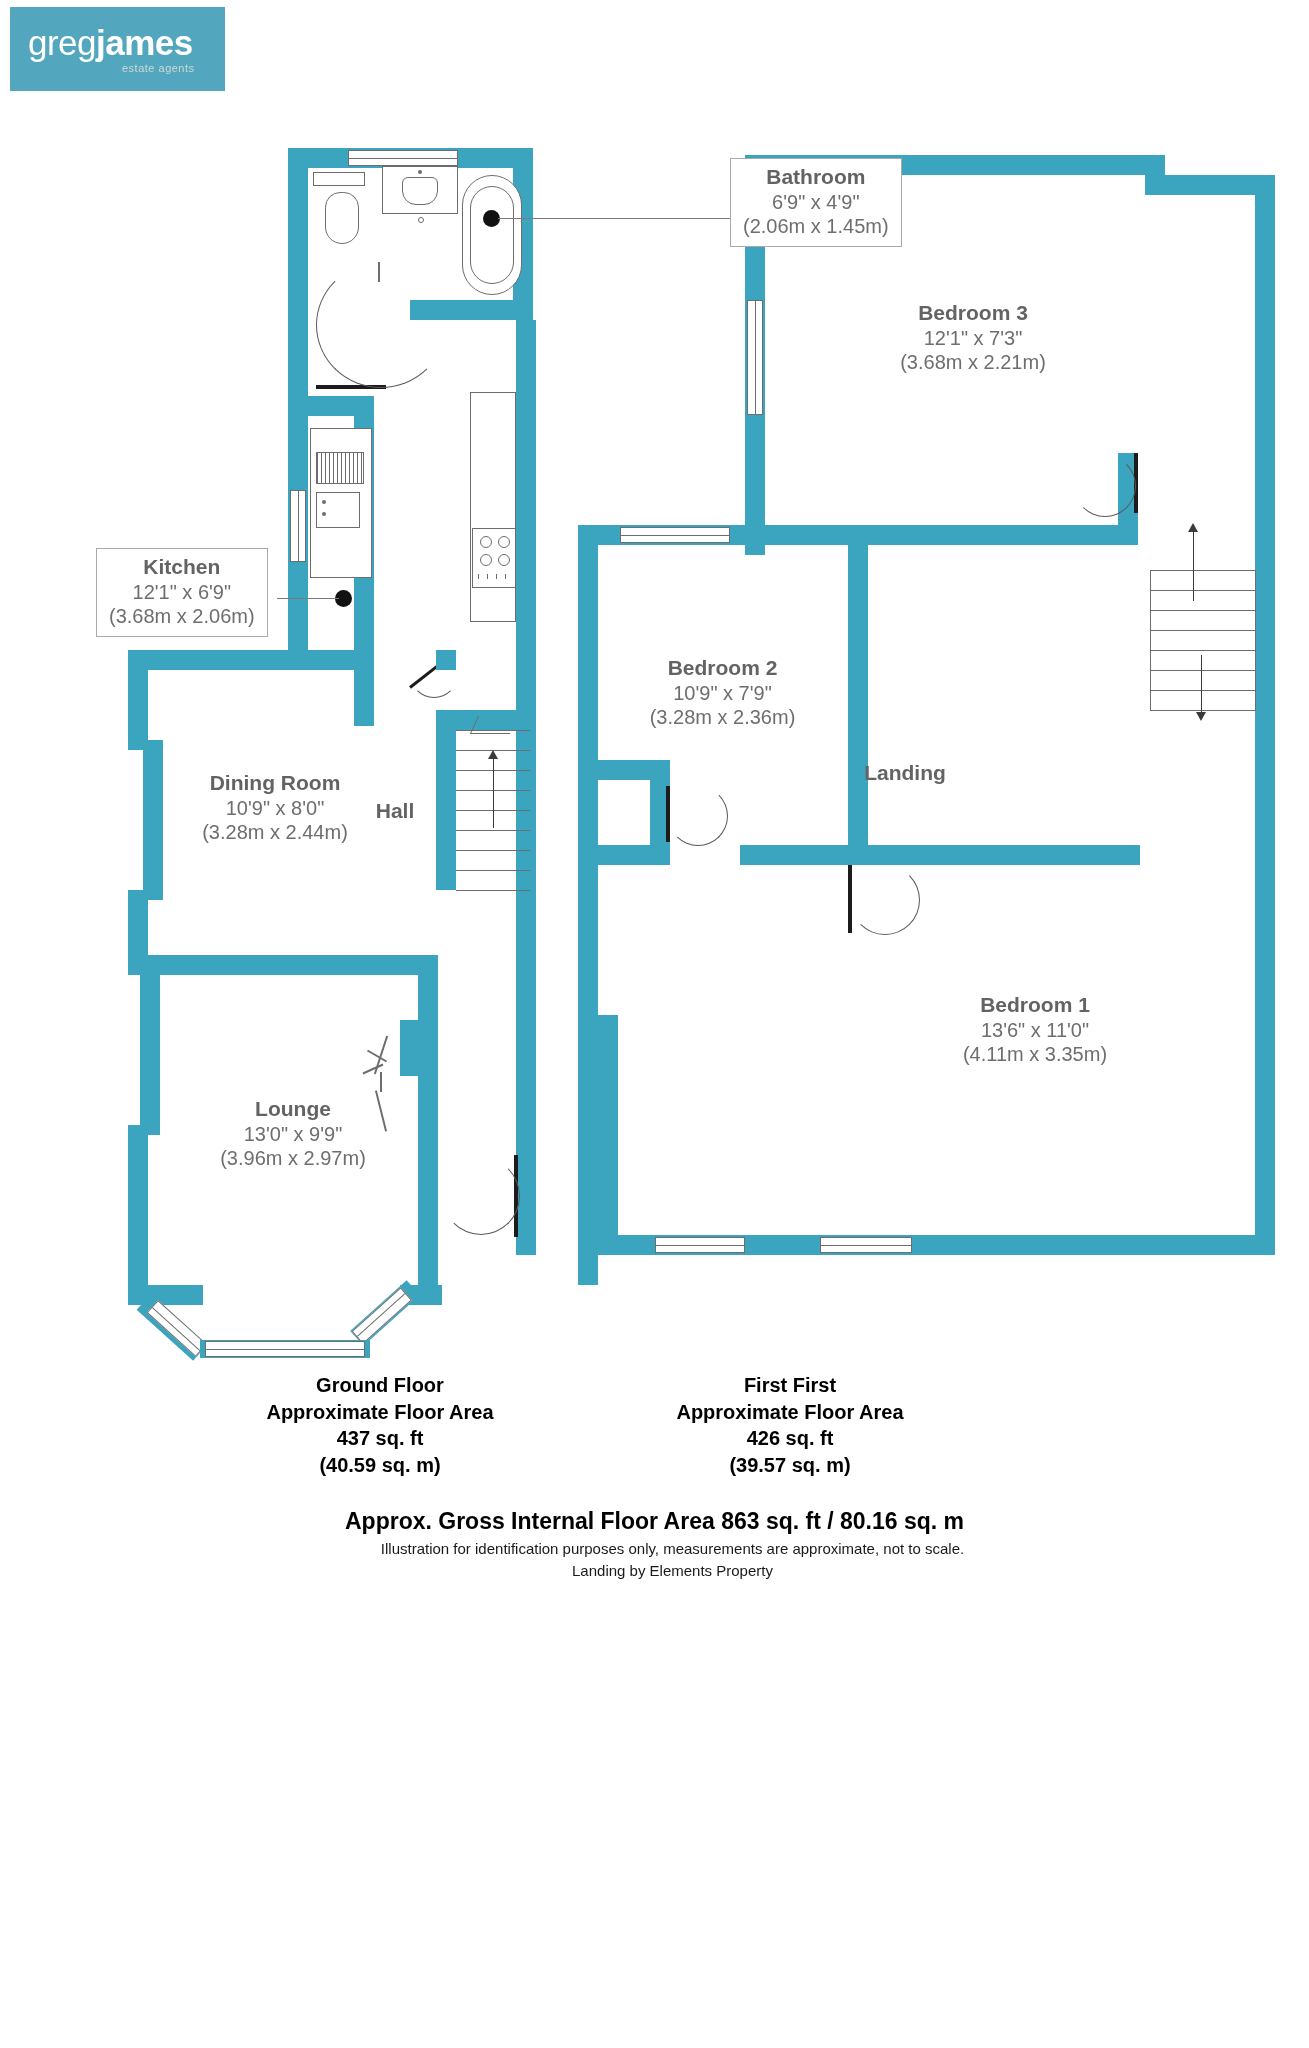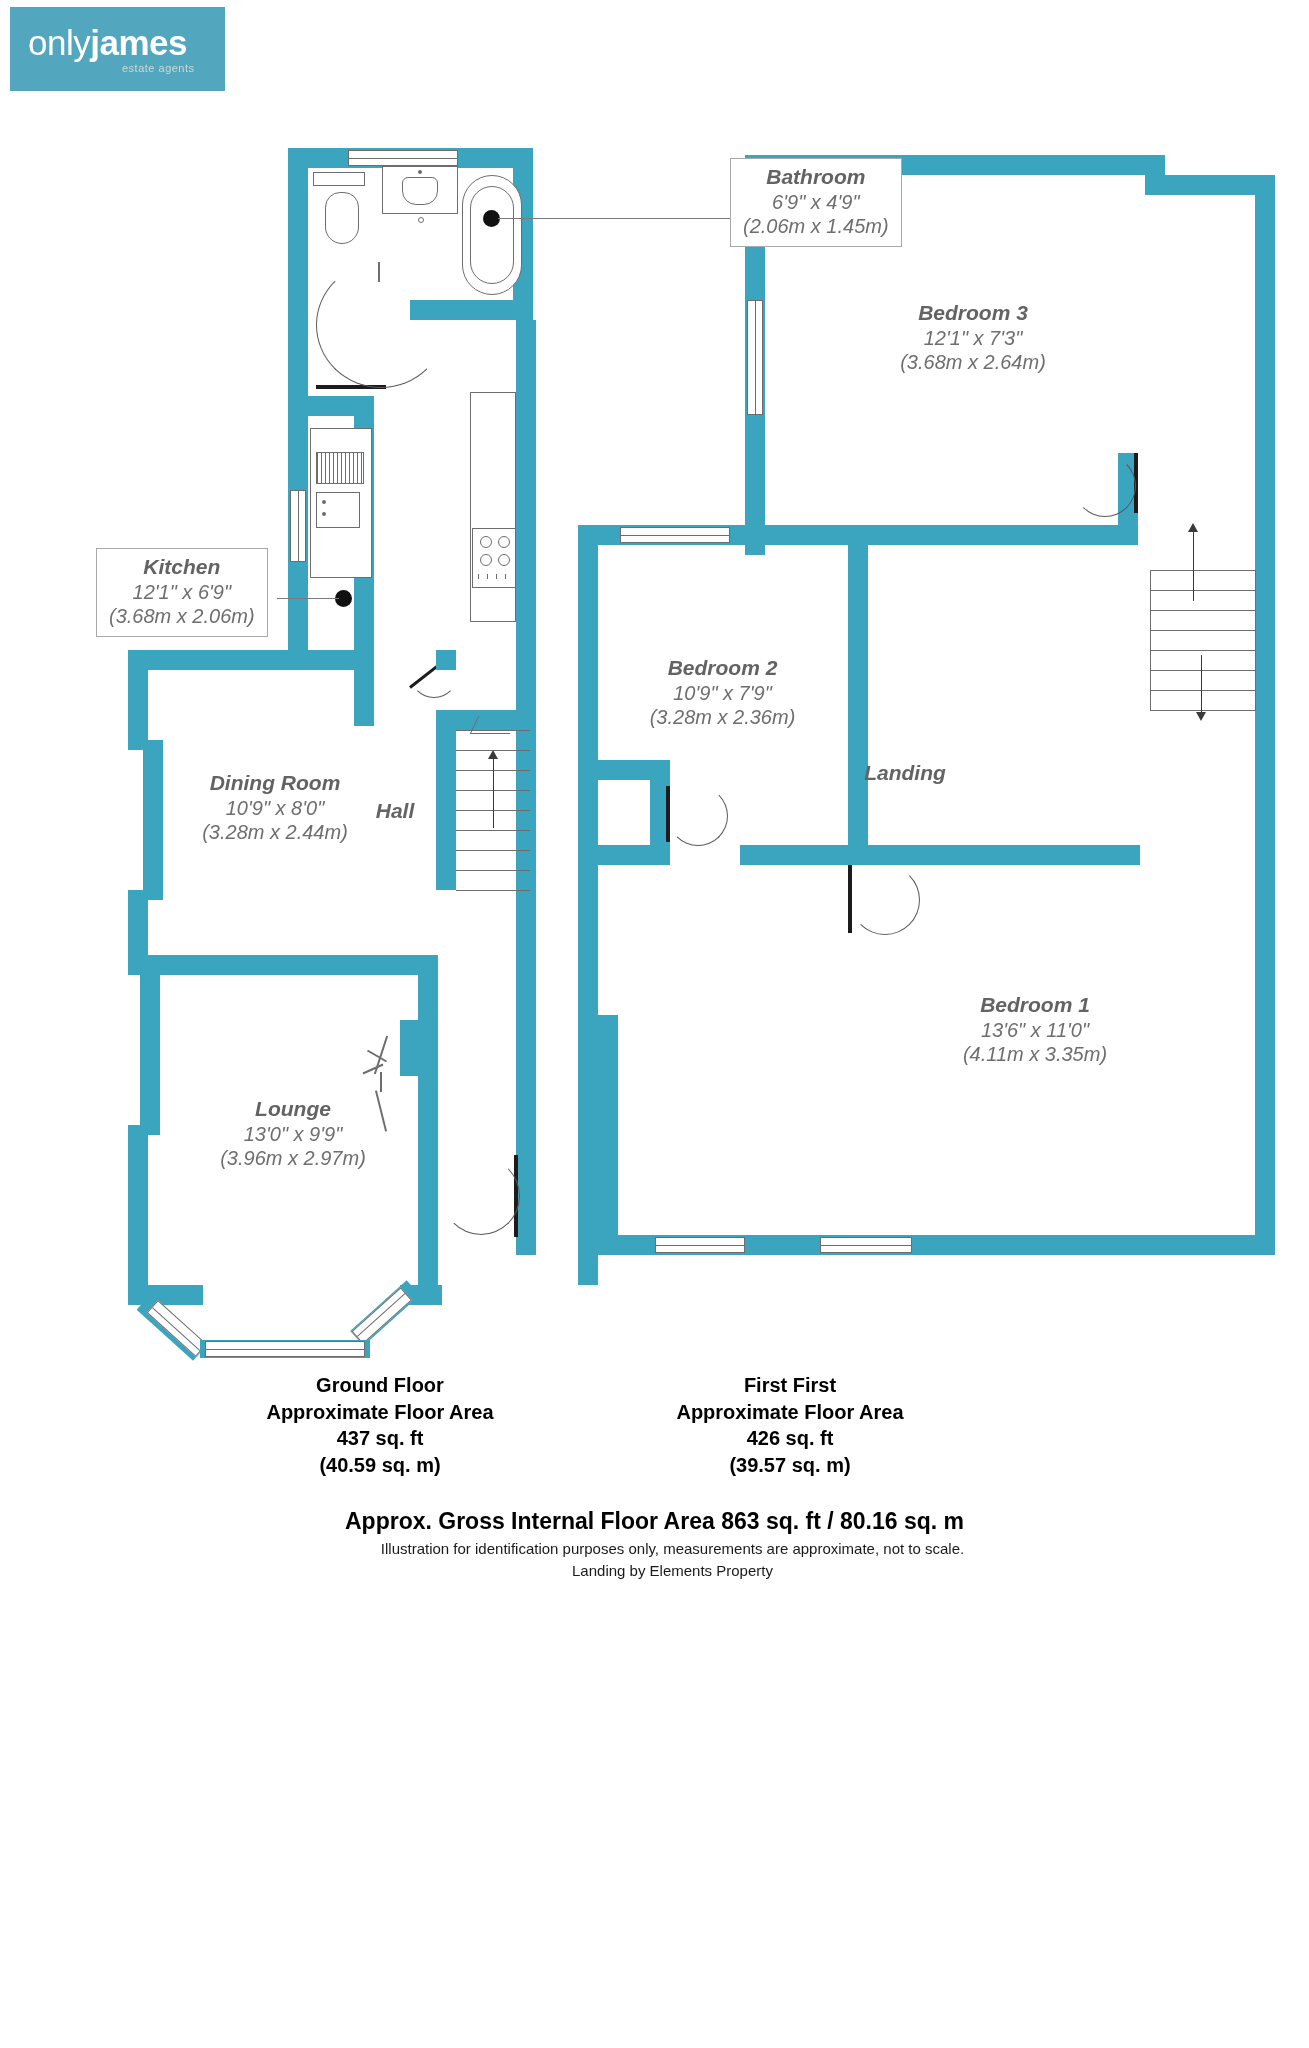--- a/index.html
+++ b/index.html
@@ -96,21 +96,20 @@
     height: 1px;
   }
 
   
   .roomlabel {
     position: absolute;
     text-align: center;
     color: #6e6e6e;
     line-height: 1.23;
     white-space: nowrap;
-    font-style: italic;
   }
   .roomlabel .nm {
     font-weight: bold;
     font-size: 21px;
     color: #636363;
   }
   .roomlabel .im, .roomlabel .mt {
     font-size: 20px;
     color: #6e6e6e;
   }
@@ -162,21 +161,21 @@
   }
   .arrowhead.down { border-top: 9px solid #3a3a3a; }
   .arrowhead.up   { border-bottom: 9px solid #3a3a3a; }
 </style>
 </head>
 <body style="width: 1309px; height: 2048px;">
 
 <div id="page" style="transform-origin: left top;">
 
   <div id="logo">
-    <div class="brand"><span class="w1">only</span><span class="w2">james</span></div>
+    <div class="brand"><span class="w1">greg</span><span class="w2">james</span></div>
     <div class="tag">estate agents</div>
   </div>
 
   <div>
 
     <div class="wall" style="left:288px; top:148px; width:20px; height:262px;"></div>
     <div class="wall" style="left:288px; top:148px; width:245px; height:20px;"></div>
     <div class="wall" style="left:513px; top:148px; width:20px; height:165px;"></div>
     <div class="wall" style="left:410px; top:300px; width:123px; height:20px;"></div>
     <div class="wall" style="left:288px; top:300px; width:20px; height:110px;"></div>
@@ -362,21 +361,21 @@
 
   <div class="roomlabel plain" style="left:178px; top:1096px; width:230px;">
     <div class="nm">Lounge</div>
     <div class="im">13'0" x 9'9"</div>
     <div class="mt">(3.96m x 2.97m)</div>
   </div>
 
   <div class="roomlabel plain" style="left:768px; top:300px; width:410px;">
     <div class="nm">Bedroom 3</div>
     <div class="im">12'1" x 7'3"</div>
-    <div class="mt">(3.68m x 2.64m)</div>
+    <div class="mt">(3.68m x 2.21m)</div>
   </div>
 
   <div class="roomlabel plain" style="left:600px; top:655px; width:245px;">
     <div class="nm">Bedroom 2</div>
     <div class="im">10'9" x 7'9"</div>
     <div class="mt">(3.28m x 2.36m)</div>
   </div>
 
   <div class="roomlabel plain" style="left:840px; top:760px; width:130px;">
     <div class="nm">Landing</div>

